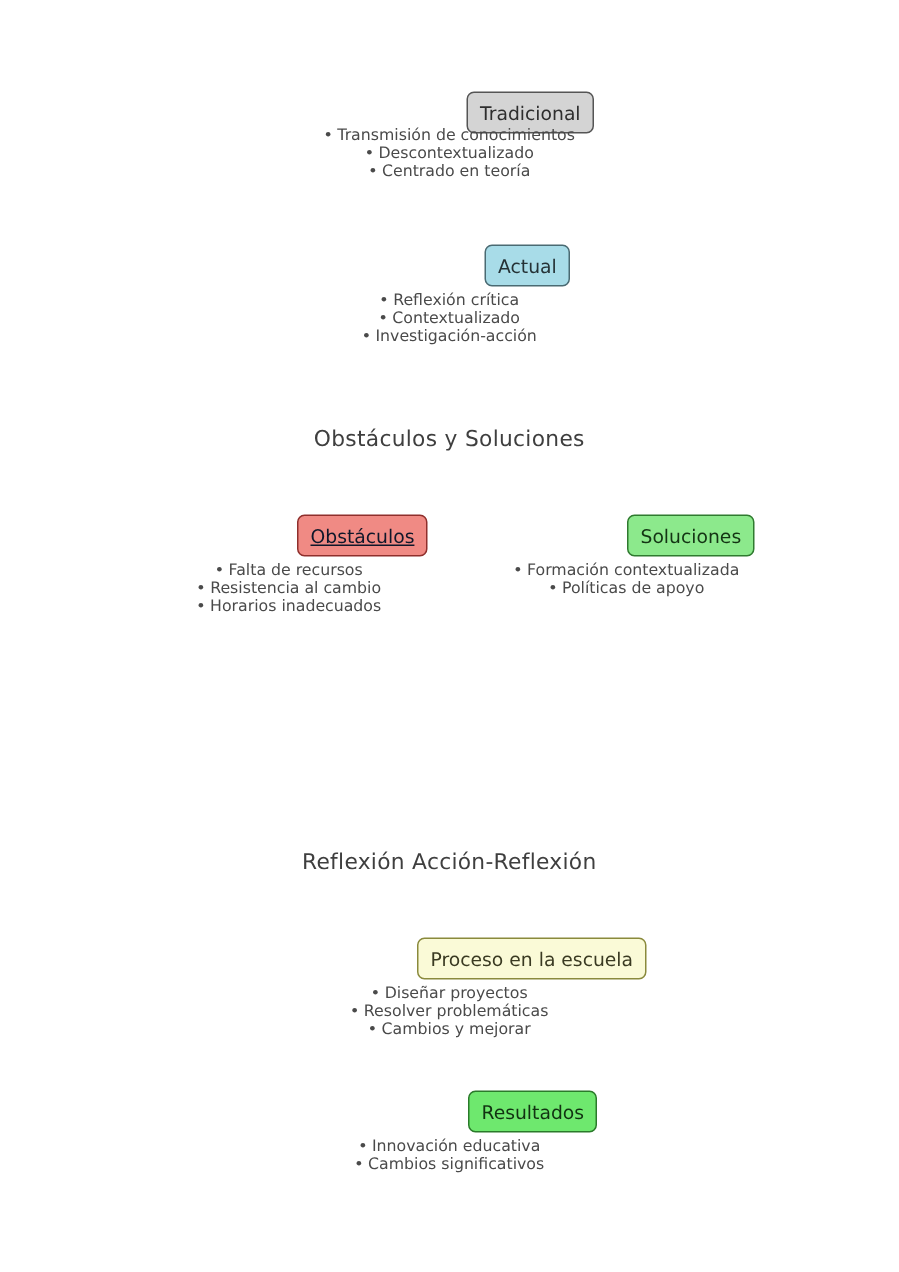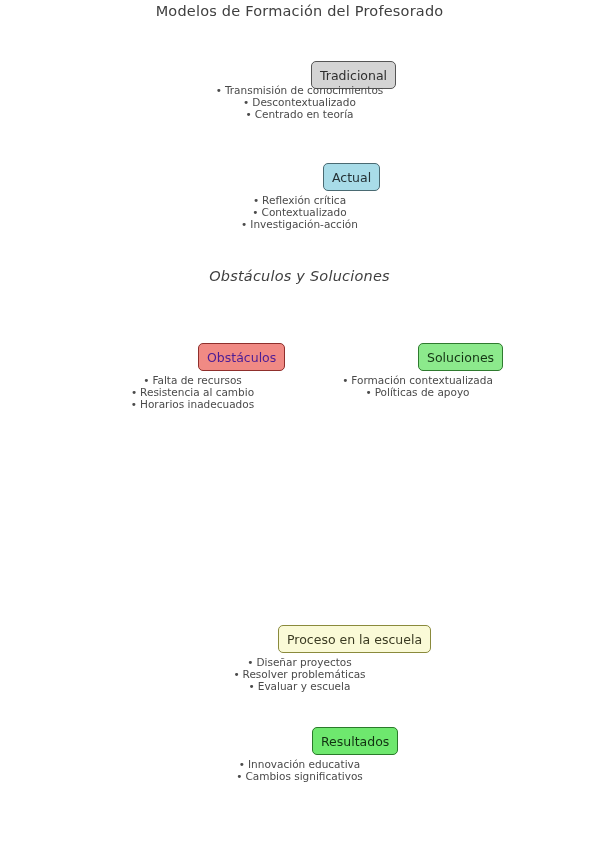--- a/index.html
+++ b/index.html
@@ -54,21 +54,22 @@
     color: #2e2e2e;
   }
   .node-actual {
     background: #a8dce8;
     border-color: #4a6a72;
     color: #253236;
   }
   .node-obstaculos {
     background: #f08a84;
     border-color: #8f2f2c;
-    color: #4c1d95;
+    color: #0f172a;
+    text-decoration: underline;
   }
   .node-soluciones {
     background: #8ce98c;
     border-color: #2f7a2f;
     color: #143414;
   }
   .node-proceso {
     background: #fafad7;
     border-color: #8a8a3c;
     color: #3a3a22;
@@ -94,62 +95,62 @@
   .bullets .bullet-dot {
     display: inline-block;
     margin-right: 3px;
   }
 </style>
 </head>
 <body>
 
 <div class="canvas">
 
-  <div class="section-title" style="top:3px;">Modelos de Formación del Profesorado</div>
 
   <div class="node node-tradicional" style="top:61px; left:263px;">Tradicional</div>
 
   <div class="bullets" style="top:84px; left:0px; width:599px;">
     <span class="bullet-line"><span class="bullet-dot">•</span><span>Transmisión de conocimientos</span></span>
     <span class="bullet-line"><span class="bullet-dot">•</span><span>Descontextualizado</span></span>
     <span class="bullet-line"><span class="bullet-dot">•</span><span>Centrado en teoría</span></span>
   </div>
 
   <div class="node node-actual" style="top:163px; left:275px;text-align:center;">Actual</div>
 
   <div class="bullets" style="top:194px; left:0px; width:599px;">
     <span class="bullet-line"><span class="bullet-dot">•</span><span>Reflexión crítica</span></span>
     <span class="bullet-line"><span class="bullet-dot">•</span><span>Contextualizado</span></span>
     <span class="bullet-line"><span class="bullet-dot">•</span><span>Investigación-acción</span></span>
   </div>
 
-  <div class="section-title" style="top:268px;font-style:italic;">Obstáculos y Soluciones</div>
+  <div class="section-title" style="top:285px;">Obstáculos y Soluciones</div>
 
   <div class="node node-obstaculos" style="top:343px; left:150px;">Obstáculos</div>
 
   <div class="bullets" style="top:374px; left:110px; width:165px;">
     <span class="bullet-line"><span class="bullet-dot">•</span><span>Falta de recursos</span></span>
     <span class="bullet-line"><span class="bullet-dot">•</span><span>Resistencia al cambio</span></span>
     <span class="bullet-line"><span class="bullet-dot">•</span><span>Horarios inadecuados</span></span>
   </div>
 
   <div class="node node-soluciones" style="top:343px; left:370px;">Soluciones</div>
 
   <div class="bullets" style="top:374px; left:330px; width:175px;">
     <span class="bullet-line"><span class="bullet-dot">•</span><span>Formación contextualizada</span></span>
     <span class="bullet-line"><span class="bullet-dot">•</span><span>Políticas de apoyo</span></span>
   </div>
 
+  <div class="section-title" style="top:567px;">Reflexión Acción-Reflexión</div>
 
   <div class="node node-proceso" style="top:625px; left:230px;">Proceso en la escuela</div>
 
   <div class="bullets" style="top:656px; left:0px; width:599px;">
     <span class="bullet-line"><span class="bullet-dot">•</span><span>Diseñar proyectos</span></span>
     <span class="bullet-line"><span class="bullet-dot">•</span><span>Resolver problemáticas</span></span>
-    <span class="bullet-line"><span class="bullet-dot">•</span><span>Evaluar y escuela</span></span>
+    <span class="bullet-line"><span class="bullet-dot">•</span><span>Cambios y mejorar</span></span>
   </div>
 
   <div class="node node-resultados" style="top:727px; left:264px;">Resultados</div>
 
   <div class="bullets" style="top:758px; left:0px; width:599px;">
     <span class="bullet-line"><span class="bullet-dot">•</span><span>Innovación educativa</span></span>
     <span class="bullet-line"><span class="bullet-dot">•</span><span>Cambios significativos</span></span>
   </div>
 
 </div>

